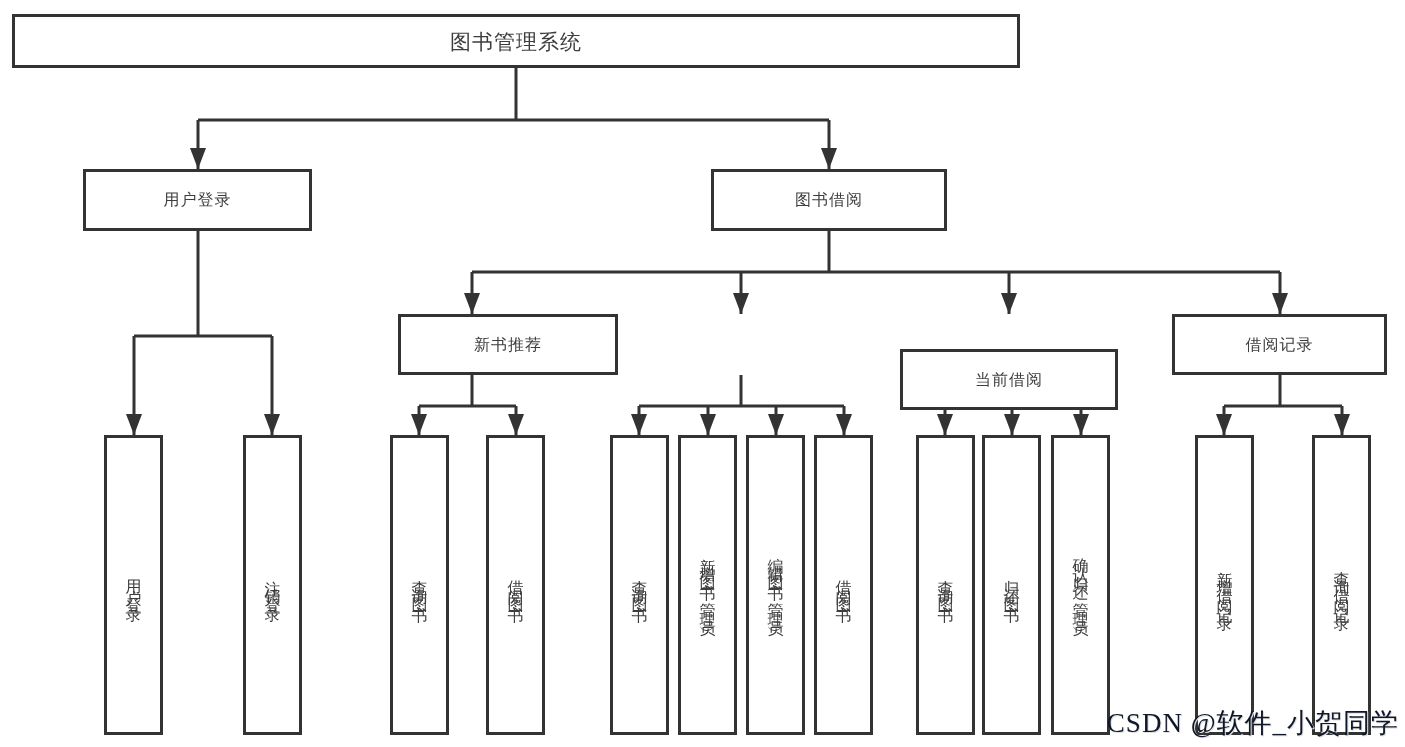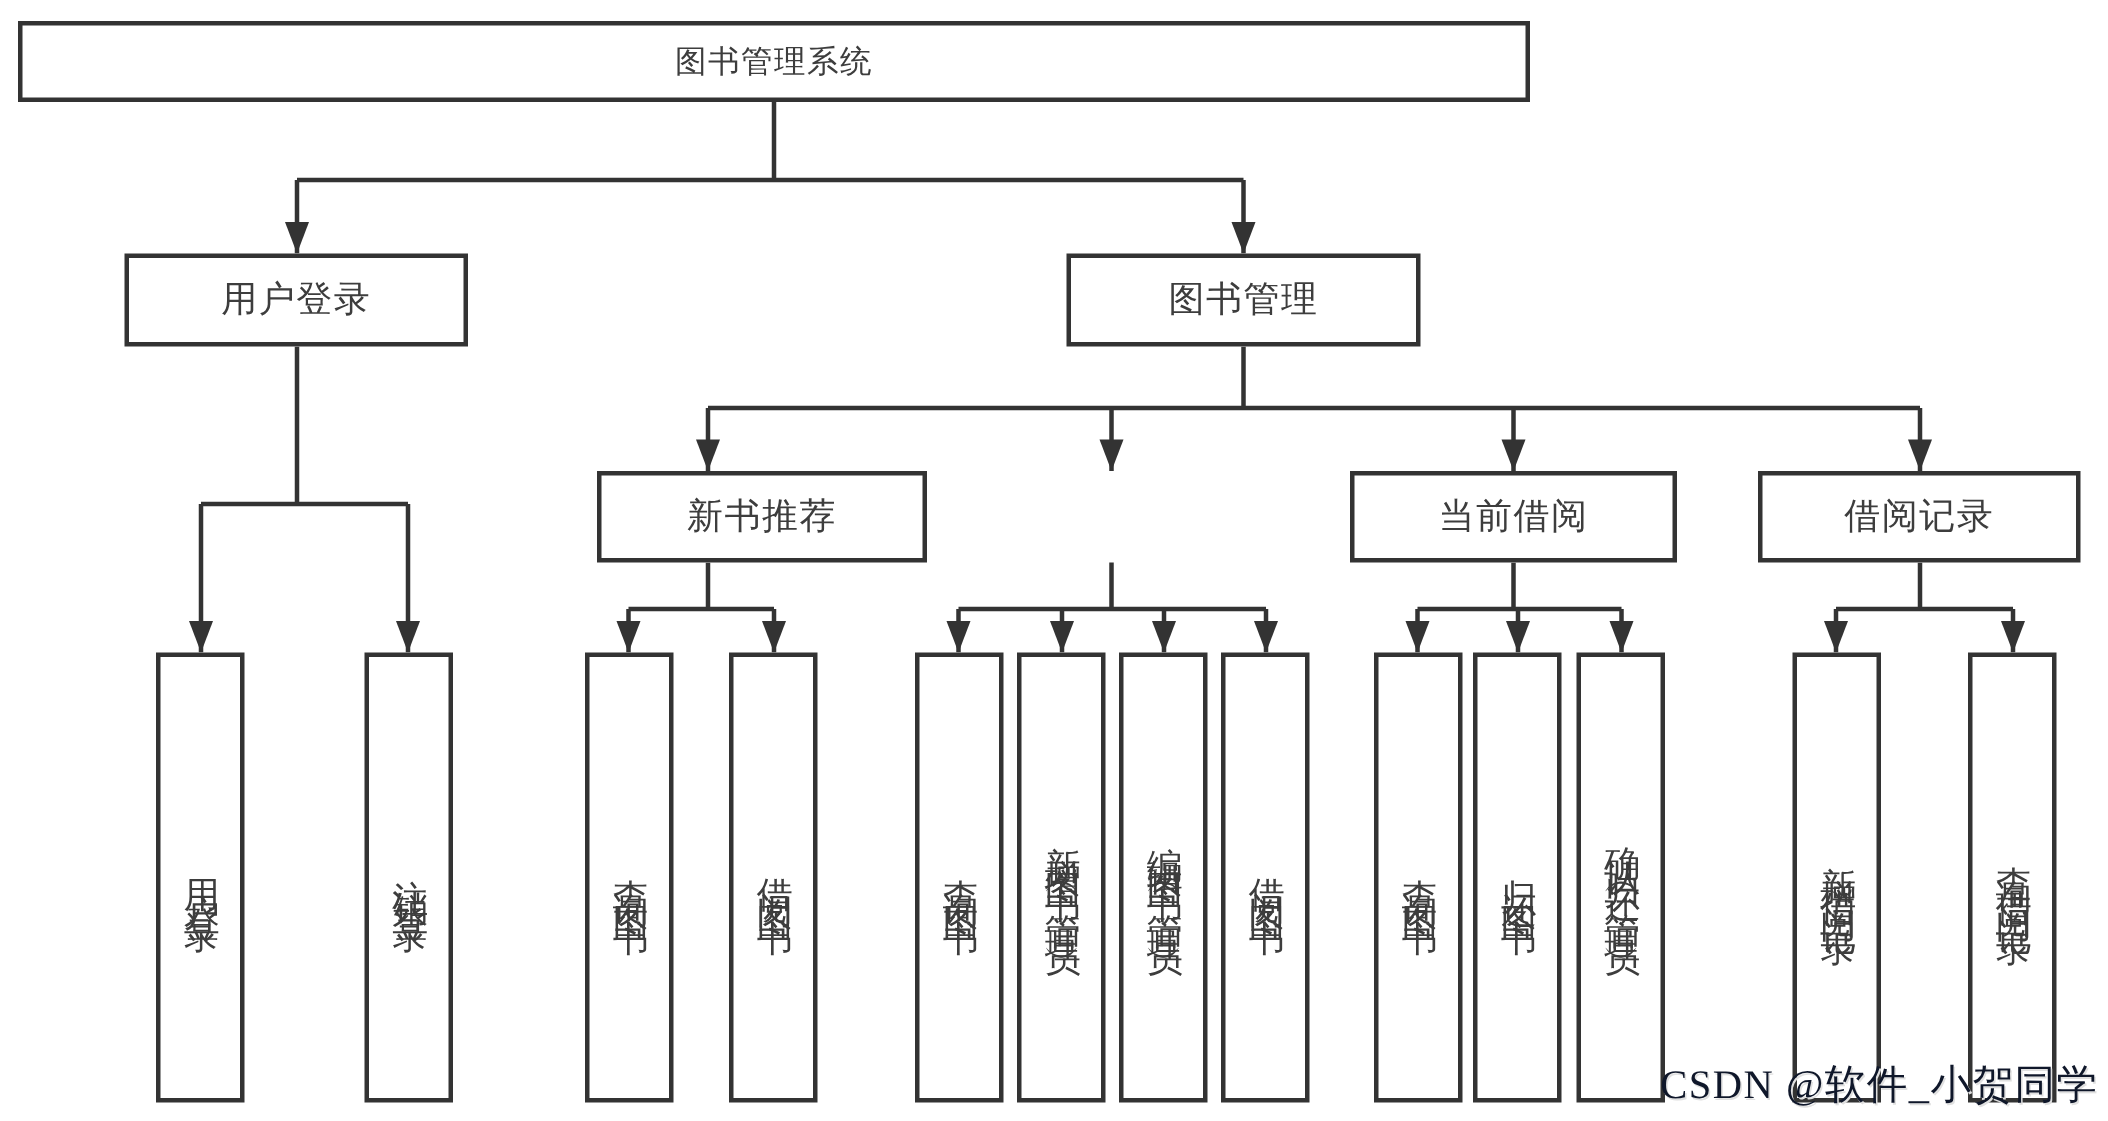--- a/index.html
+++ b/index.html
@@ -18,21 +18,21 @@
   }
   .box {
     position: absolute;
     box-sizing: border-box;
     border: 3px solid #333333;
     background: #ffffff;
     display: flex;
     align-items: center;
     justify-content: center;
     color: #3d3d3d;
-    font-size: 24px;
+    font-size: 16px;
     letter-spacing: 1px;
     line-height: 1;
     text-align: center;
   }
   .hbox { white-space: nowrap; }
   .vbox {
     writing-mode: vertical-rl;
     text-orientation: upright;
     letter-spacing: 9px;
     width: 59px;
@@ -88,24 +88,24 @@
       <polygon points="1004,414 1020,414 1012,435"></polygon>
       <polygon points="1073,414 1089,414 1081,435"></polygon>
       <polygon points="1216,414 1232,414 1224,435"></polygon>
       <polygon points="1334,414 1350,414 1342,435"></polygon>
     </g>
   </svg>
 
   <div class="box hbox root-box">图书管理系统</div>
 
   <div class="box hbox lvl2" style="left:83px;width:229px;">用户登录</div>
-  <div class="box hbox lvl2" style="left:711px;width:236px;">图书管理</div>
+  <div class="box hbox lvl2" style="left:711px;width:236px;">图书借阅</div>
 
   <div class="box hbox lvl3" style="left:362px;width:220px;margin-left:36px;">新书推荐</div>
-  <div class="box hbox lvl3" style="left:900px;width:218px;">当前借阅</div>
+  <div class="box hbox lvl3" style="left:900px;width:218px;margin-top:35px;">当前借阅</div>
   <div class="box hbox lvl3" style="left:1172px;width:215px;">借阅记录</div>
 
   <div class="box vbox" style="left:104px;">用户登录</div>
   <div class="box vbox" style="left:243px;">注销登录</div>
 
   <div class="box vbox" style="left:390px;">查询图书</div>
   <div class="box vbox" style="left:486px;">借阅图书</div>
 
   <div class="box vbox" style="left:610px;">查询图书</div>
   <div class="box vbox" style="left:678px;">新增图书（管理员）</div>

